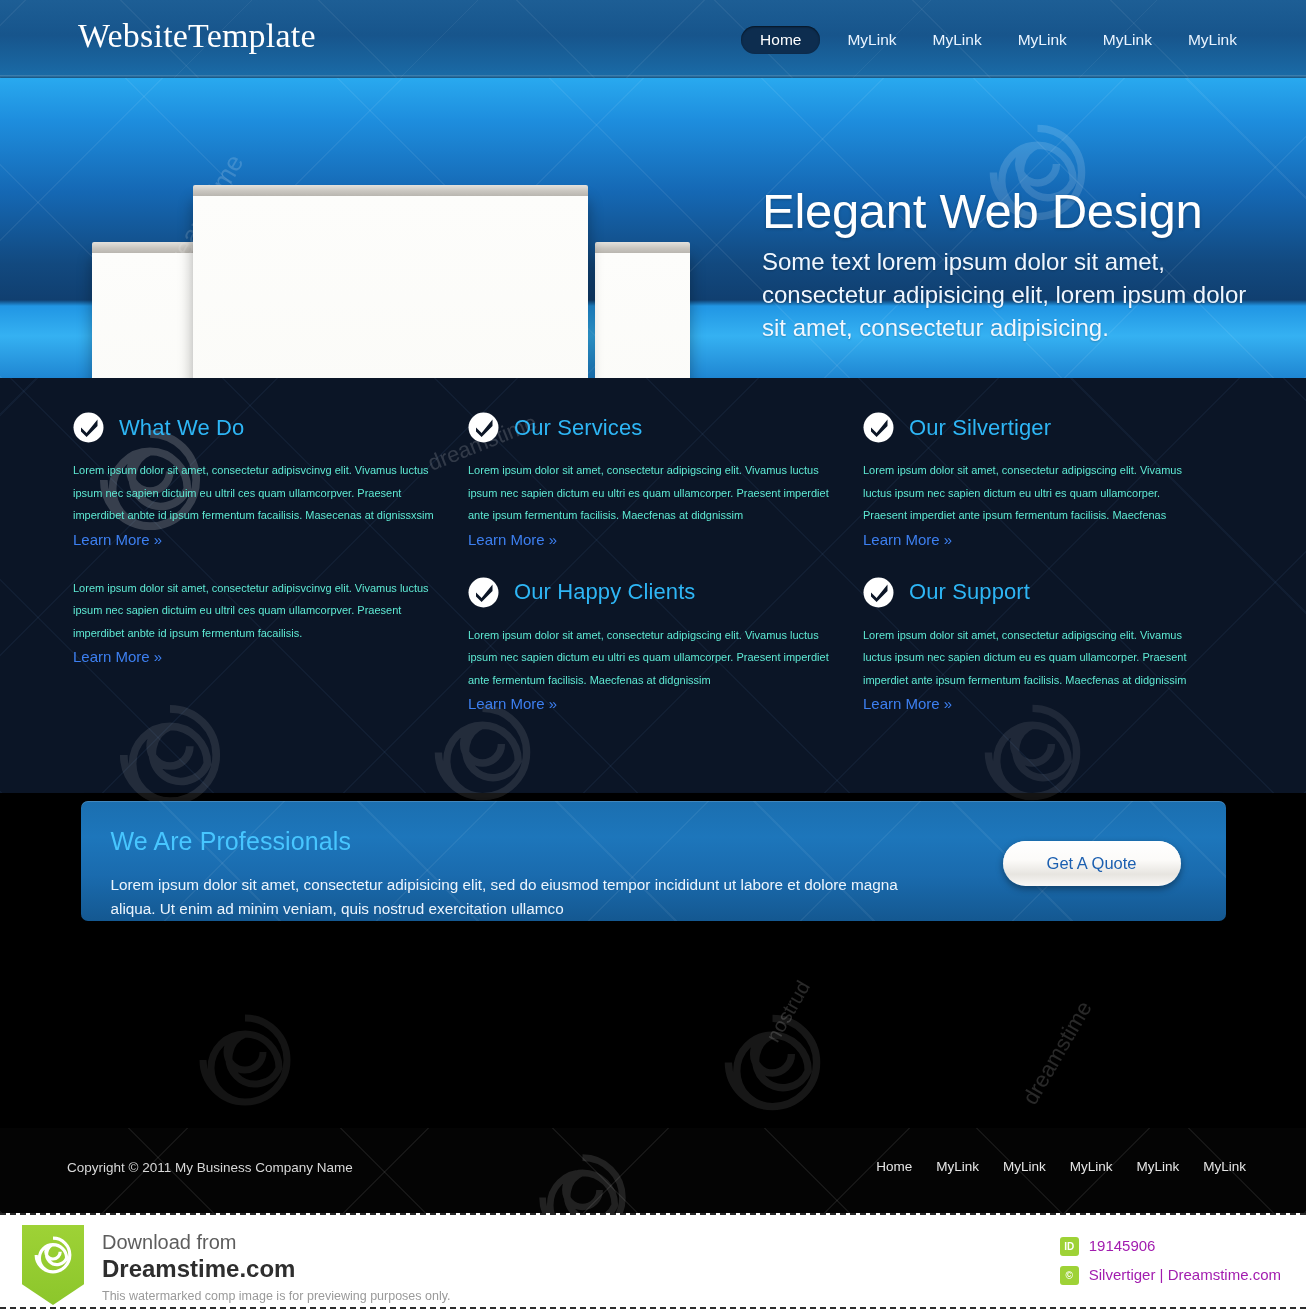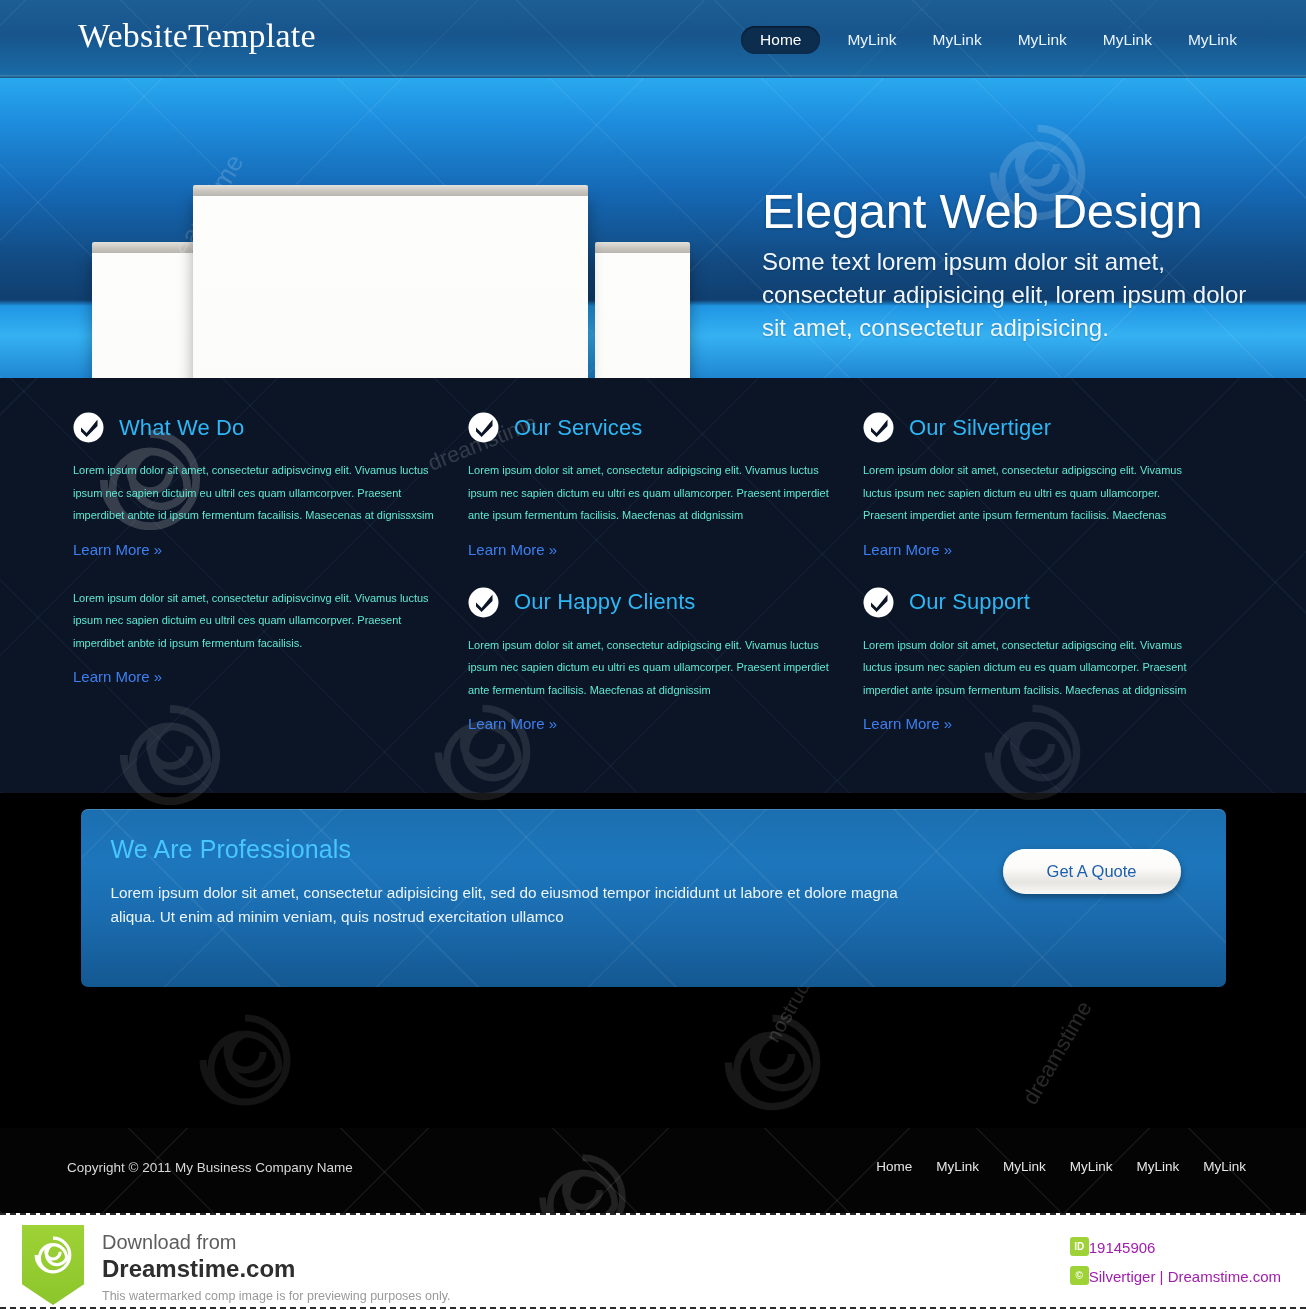--- a/index.html
+++ b/index.html
@@ -212,33 +212,33 @@
     letter-spacing: .1px;
     white-space: nowrap;
   }
   .fbody {
     font-size: 11px;
     line-height: 22.5px;
     color: #5eead4;
   }
   .learn {
     display: inline-block;
-    margin-top: 14px;
+    margin-top: 4px;
     font-size: 15px;
     color: #3d7ff0;
     text-decoration: none;
   }
 
   
   .cta-wrap { position: relative; z-index: 2; padding: 0 0 0 0; }
   .cta {
     position: relative;
     width: 1145px;
-    margin: 16px auto;
-    height: 178px;
+    margin: 8px auto;
+    height: 120px;
     border-radius: 7px;
     background: linear-gradient(180deg, #1b6fb0 0%, #1d76bb 30%, #1a6bae 62%, #145891 100%);
     box-shadow: 0 2px 10px rgba(0,0,0,.5), inset 0 1px 0 rgba(255,255,255,.17);
     overflow: hidden;
     text-decoration: underline;
   }
   .cta::before {
     content: "";
     position: absolute; inset: 0;
     background:
@@ -335,21 +335,21 @@
   .ds-spiral {
     position: absolute; left: 50%; top: 30px;
     transform: translate(-50%,-50%);
   }
   .ds-text { padding-top: 6px; }
   .ds-l1 { font-size: 20px; color: #5d5d5d; }
   .ds-l2 { font-size: 24px; color: #2e2e2e; font-weight: bold; margin-top: 1px; }
   .ds-l3 { font-size: 12.5px; color: #9a9a9a; margin-top: 6px; }
 
   .ds-right { position: absolute; right: 25px; top: 22px; }
-  .ds-row { display: flex; align-items: flex-end; margin-bottom: 10px; }
+  .ds-row { display: flex; align-items: flex-start; gap: 10px; margin-bottom: 10px; }
   .ds-badge {
     width: 19px; height: 19px;
     background: #9ed236;
     border-radius: 3px;
     display: flex; align-items: center; justify-content: center;
     color: #ffffff; font-size: 10px; font-weight: bold;
     font-family: "Liberation Sans", sans-serif;
   }
   .ds-val { font-size: 15px; color: #a21caf; white-space: nowrap; }
 

